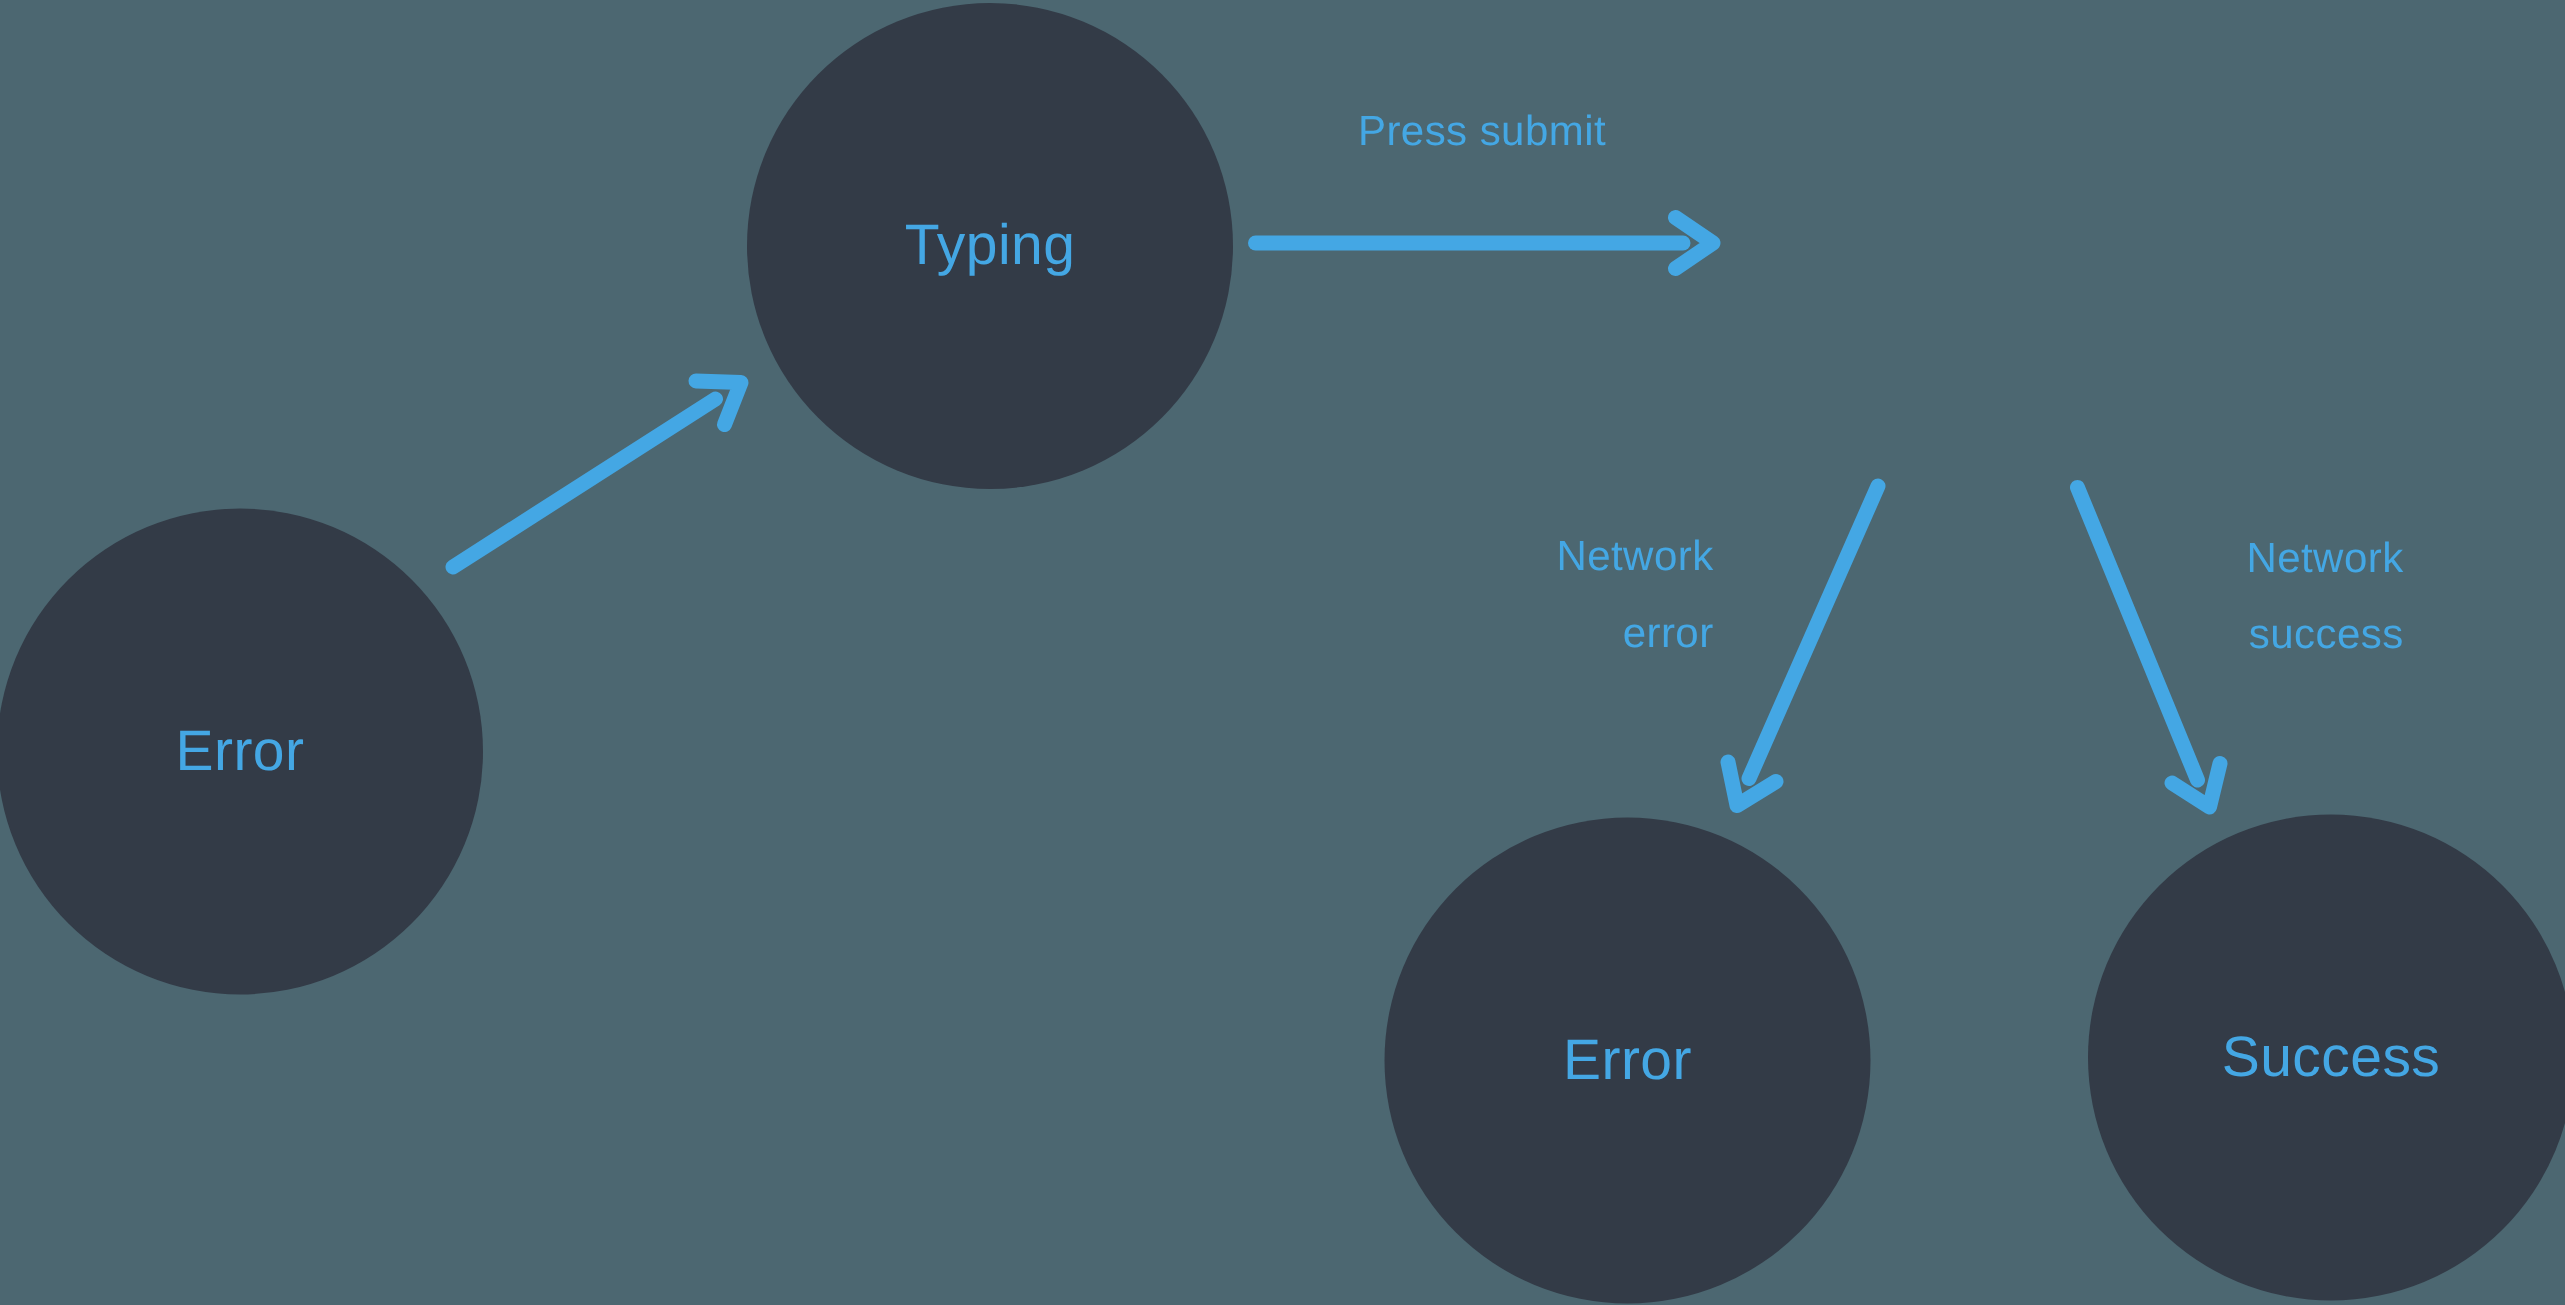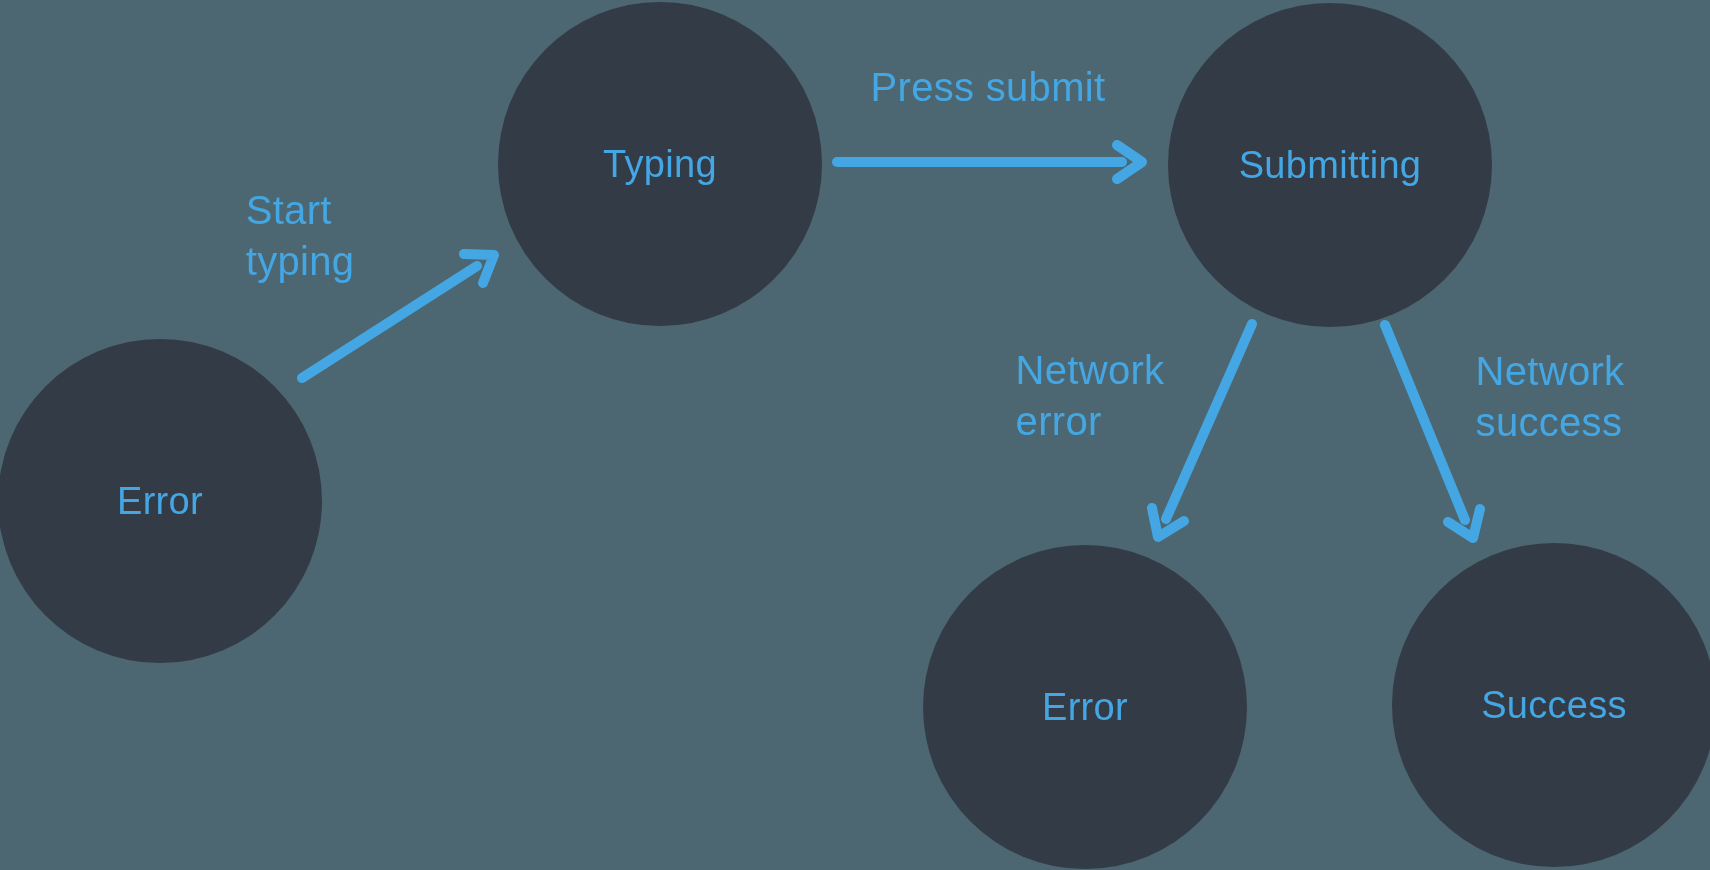--- a/index.html
+++ b/index.html
@@ -46,24 +46,24 @@
   .node .state-label{
     color:var(--accent);
     font-size:38px;
     letter-spacing:0.3px;
     white-space:nowrap;
   }
   .edge-label{
     position:absolute;
     transform:translate(-50%,-50%);
     color:var(--accent);
-    font-size:40px;
+    font-size:28px;
     line-height:51px;
     letter-spacing:0.3px;
-    text-align:left;
+    text-align:right;
     white-space:nowrap;
   }
   .edge-label span{display:block;}
 </style>
 </head>
 <body>
 
 <div class="stage">
 
   <svg class="edges-layer" viewBox="0 0 1710 870" xmlns="http://www.w3.org/2000/svg" aria-hidden="true">
@@ -86,36 +86,29 @@
   </svg>
 
   <div class="node" style="left:-2px; top:339px;">
     <span class="state-label">Error</span>
   </div>
 
   <div class="node" style="left:498px; top:2px;">
     <span class="state-label">Typing</span>
   </div>
 
-  <div class="node" style="left:1168px; top:3px;">
-    <span class="state-label">Submitting</span>
-  </div>
 
   <div class="node" style="left:923px; top:545px;">
     <span class="state-label">Error</span>
   </div>
 
   <div class="node" style="left:1392px; top:543px;">
     <span class="state-label">Success</span>
   </div>
 
-  <div class="edge-label" style="left:300px; top:236px;">
-    <span>Start</span>
-    <span>typing</span>
-  </div>
 
   <div class="edge-label" style="left:988px; top:87px;">
     <span>Press submit</span>
   </div>
 
   <div class="edge-label" style="left:1090px; top:396px;">
     <span>Network</span>
     <span>error</span>
   </div>
 

